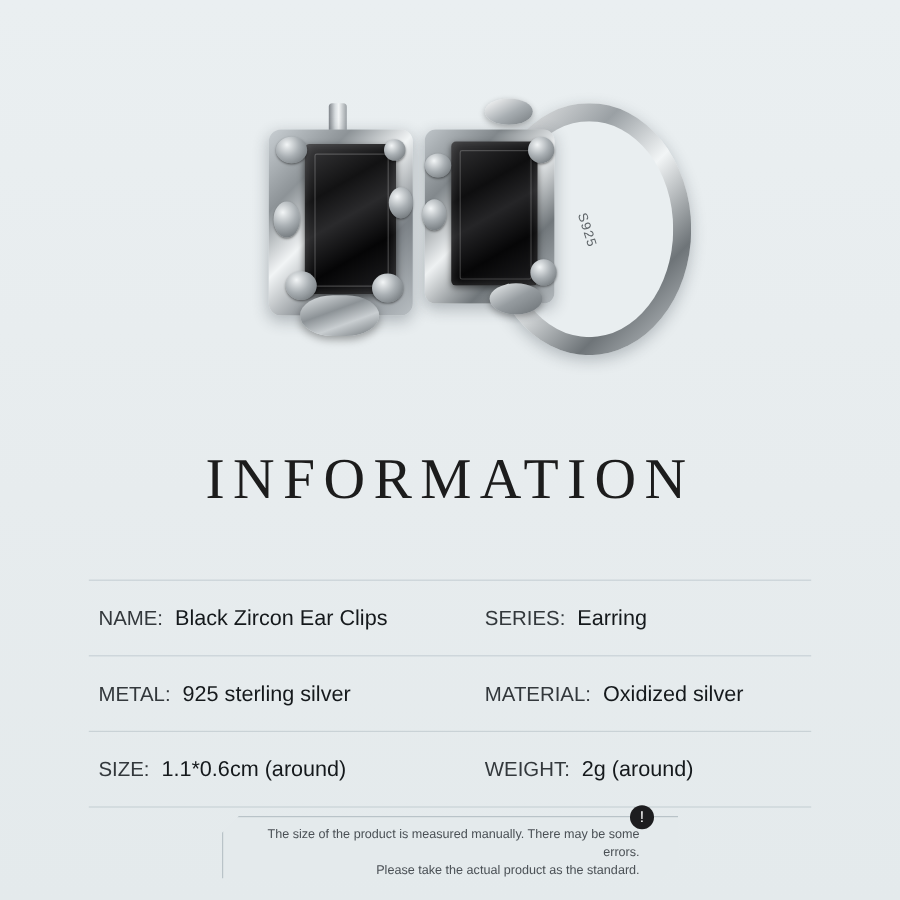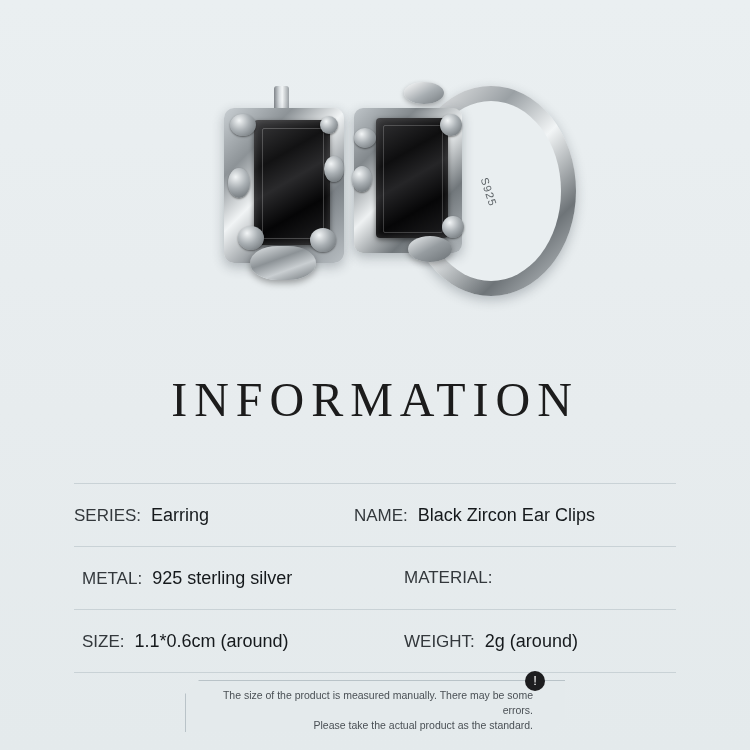--- a/index.html
+++ b/index.html
@@ -310,37 +310,38 @@
       </div>
 
     </div>
   </div>
 
   <h1 class="info-title">INFORMATION</h1>
 
   <div class="specs">
 
     <div class="spec-row">
+      <div class="spec-cell left">
+        <span class="spec-label">NAME:</span>
+        <span class="spec-value">Black Zircon Ear Clips</span>
+      </div>
       <div class="spec-cell right">
         <span class="spec-label">SERIES:</span>
         <span class="spec-value">Earring</span>
-      </div>
-      <div class="spec-cell left">
-        <span class="spec-label">NAME:</span>
-        <span class="spec-value">Black Zircon Ear Clips</span>
       </div>
     </div>
 
     <div class="spec-row">
       <div class="spec-cell left">
         <span class="spec-label">METAL:</span>
         <span class="spec-value">925 sterling silver</span>
       </div>
       <div class="spec-cell right">
         <span class="spec-label">MATERIAL:</span>
+        <span class="spec-value">Oxidized silver</span>
       </div>
     </div>
 
     <div class="spec-row">
       <div class="spec-cell left">
         <span class="spec-label">SIZE:</span>
         <span class="spec-value">1.1*0.6cm (around)</span>
       </div>
       <div class="spec-cell right">
         <span class="spec-label">WEIGHT:</span>

